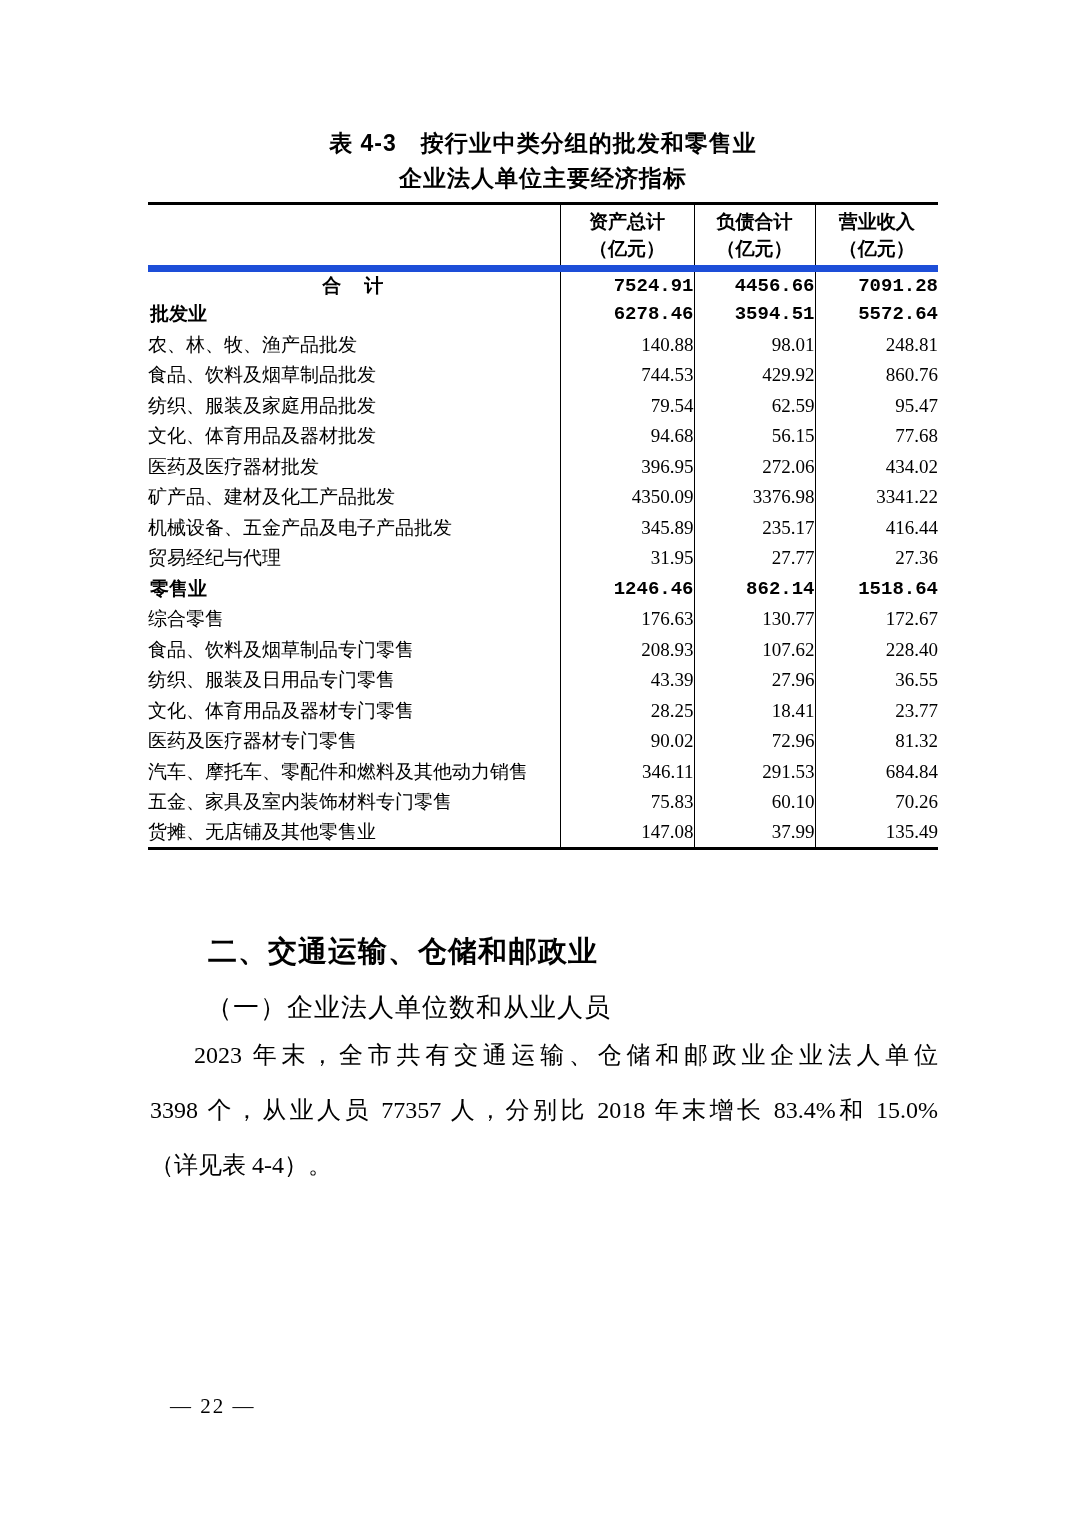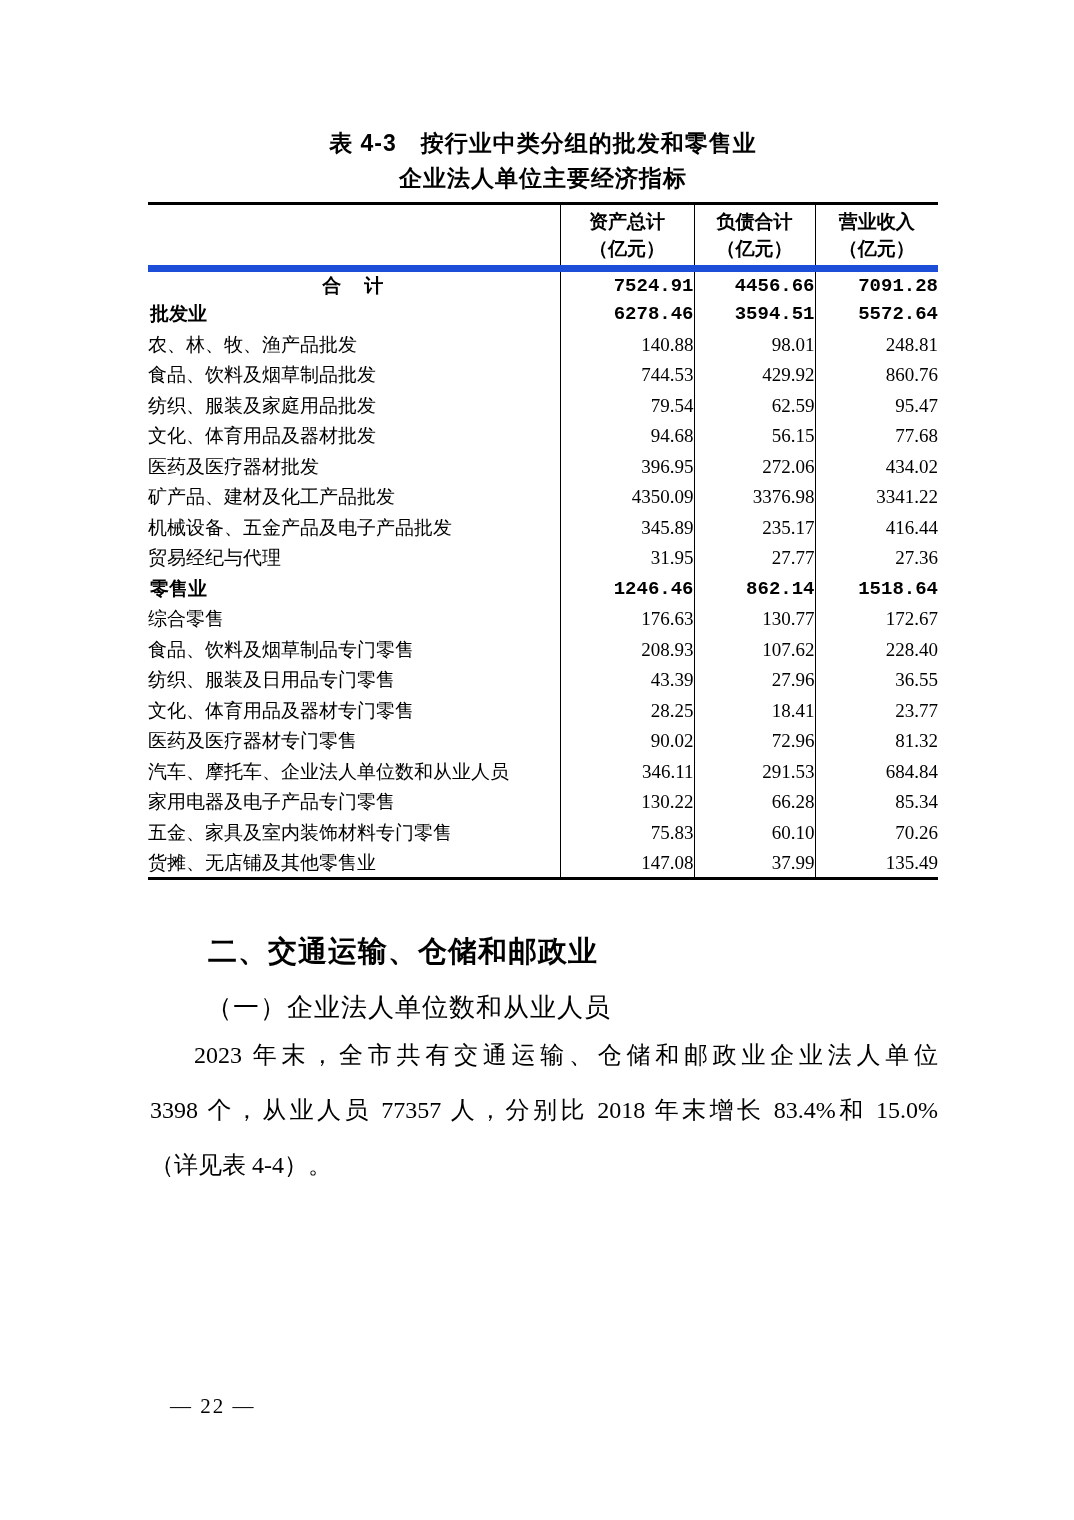--- a/index.html
+++ b/index.html
@@ -227,30 +227,24 @@
           <td class="num-cell vline">18.41</td>
           <td class="num-cell vline">23.77</td>
         </tr>
         <tr class="row-item">
           <td class="label-cell">医药及医疗器材专门零售</td>
           <td class="num-cell vline">90.02</td>
           <td class="num-cell vline">72.96</td>
           <td class="num-cell vline">81.32</td>
         </tr>
         <tr class="row-item">
-          <td class="label-cell">汽车、摩托车、企业法人单位数和从业人员</td>
+          <td class="label-cell">汽车、摩托车、零配件和燃料及其他动力销售</td>
           <td class="num-cell vline">346.11</td>
           <td class="num-cell vline">291.53</td>
           <td class="num-cell vline">684.84</td>
-        </tr>
-        <tr class="row-item">
-          <td class="label-cell">家用电器及电子产品专门零售</td>
-          <td class="num-cell vline">130.22</td>
-          <td class="num-cell vline">66.28</td>
-          <td class="num-cell vline">85.34</td>
         </tr>
         <tr class="row-item">
           <td class="label-cell">五金、家具及室内装饰材料专门零售</td>
           <td class="num-cell vline">75.83</td>
           <td class="num-cell vline">60.10</td>
           <td class="num-cell vline">70.26</td>
         </tr>
         <tr class="row-item">
           <td class="label-cell">货摊、无店铺及其他零售业</td>
           <td class="num-cell vline">147.08</td>

